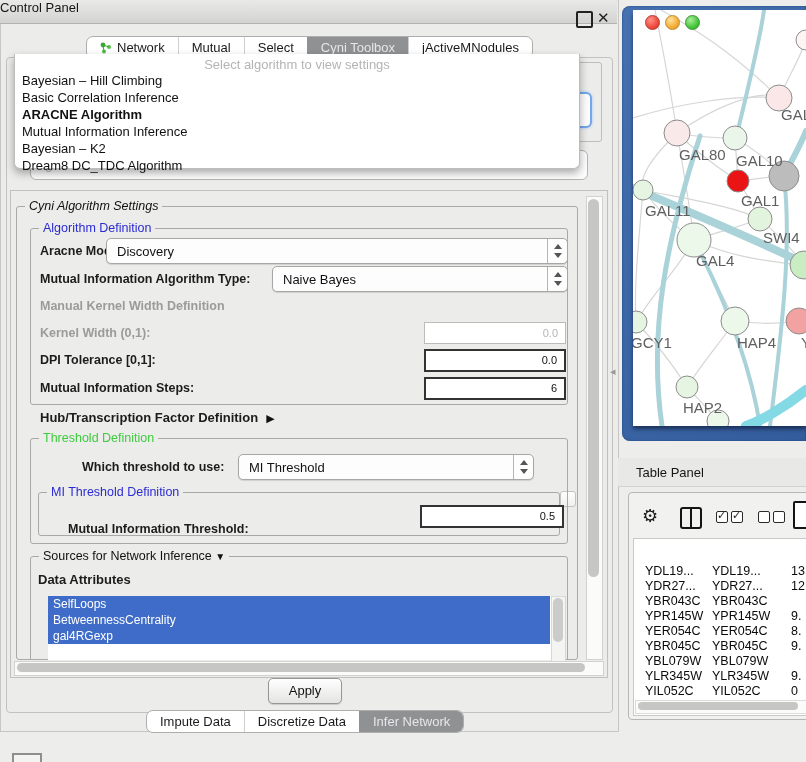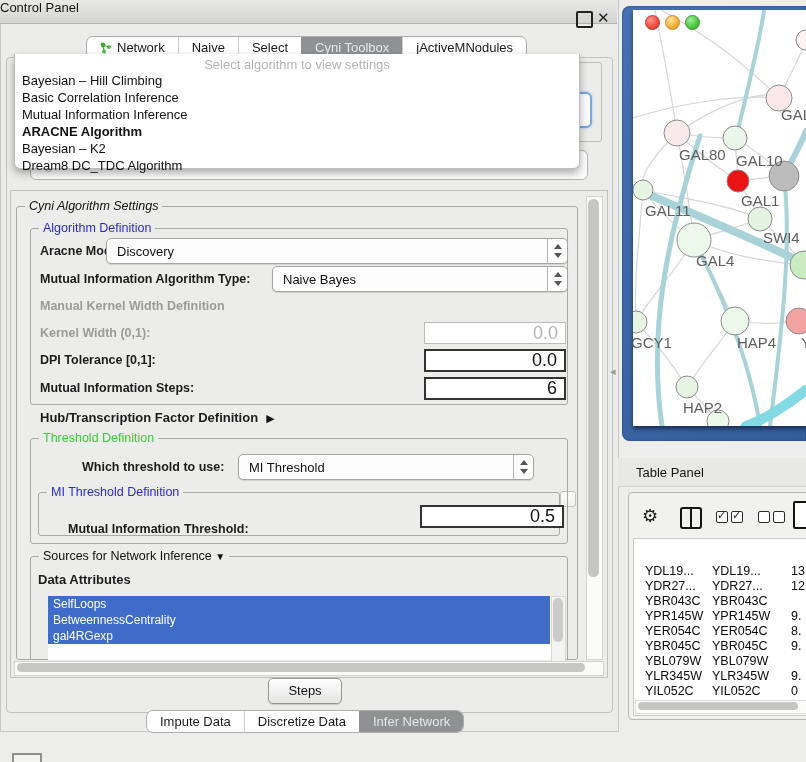--- a/index.html
+++ b/index.html
@@ -46,21 +46,21 @@
   .gtitle.blue{color:#2a2ad4;}
   .gtitle.green{color:#3ecb3e;}
   .lbl{position:absolute;font-size:12.5px;font-weight:bold;color:#1c1c1c;white-space:nowrap;}
   .lbl.dis{color:#9b9b9a;}
   .combo{position:absolute;background:#fdfdfd;border:1px solid #a6a6a5;border-radius:5px;box-shadow:0 1px 1px rgba(0,0,0,.12);}
   .combo .ctext{position:absolute;left:10px;top:50%;transform:translateY(-50%);font-size:13px;color:#111;white-space:nowrap;}
   .stepper{position:absolute;right:0;top:0;bottom:0;width:19px;border-left:1px solid #b5b5b4;}
   .stepper:before,.stepper:after{content:"";position:absolute;left:50%;transform:translateX(-50%);border-left:4px solid transparent;border-right:4px solid transparent;}
   .stepper:before{top:5px;border-bottom:5px solid #555;}
   .stepper:after{bottom:5px;border-top:5px solid #555;}
-  .field{position:absolute;background:#fff;font-size:18px;text-align:right;padding-right:7px;box-sizing:border-box;}
+  .field{position:absolute;background:#fff;font-size:11px;text-align:right;padding-right:7px;box-sizing:border-box;}
   .field.strong{border:2px solid #333;color:#111;}
   .field.dis{border:1px solid #bcbcbb;color:#b4b4b3;}
   #mk-checkbox{left:548px;top:299px;width:14px;height:14px;border:1px solid #c3c3c2;border-radius:3px;background:linear-gradient(#fefefe,#f0f0ef);}
   .arrow-right{display:inline-block;margin-left:8px;color:#111;font-size:11px;}
   .arrow-down{color:#111;font-size:10px;}
 
   
   #attr-list{left:48px;top:596px;width:518px;height:64px;background:#fff;overflow:hidden;}
   .attr-item{height:16px;line-height:16px;background:#3e6cc8;color:#fff;font-size:12px;padding-left:5px;width:497px;}
   #attr-vscroll{left:551px;top:596px;width:13px;height:64px;background:#f4f4f3;border:1px solid #d8d8d7;}
@@ -125,21 +125,21 @@
         <span class="neticon"><svg width="12" height="12">
             <circle cx="3" cy="3" r="2.4" fill="#3aa832"></circle>
             <circle cx="9" cy="5" r="2" fill="#55c04a"></circle>
             <circle cx="4" cy="9.5" r="2" fill="#55c04a"></circle>
             <line x1="3" y1="3" x2="9" y2="5" stroke="#3aa832" stroke-width="1"></line>
             <line x1="3" y1="3" x2="4" y2="9.5" stroke="#3aa832" stroke-width="1"></line>
           </svg></span>
         <span>Network</span>
       </div>
       <div class="tab">
-        <span>Naive</span>
+        <span>Mutual</span>
       </div>
       <div class="tab">
         <span>Select</span>
       </div>
       <div class="tab sel">
         <span>Cyni Toolbox</span>
       </div>
       <div class="tab">
         <span>jActiveMNodules</span>
       </div>
@@ -210,41 +210,41 @@
       <div class="attr-item">gal4RGexp</div>
     </div>
   <div class="abs" id="attr-vscroll"></div>
   <div class="abs" id="attr-vknob"></div>
 
   <div class="abs" id="v-scroll"></div>
   <div class="abs" id="v-knob"></div>
   <div class="abs" id="h-scroll"></div>
   <div class="abs" id="h-knob"></div>
 
-  <div class="abs" id="apply-btn">Steps</div>
+  <div class="abs" id="apply-btn">Apply</div>
 
   <div class="abs" id="bottom-tabs">
       <div class="tab">
         <span>Impute Data</span>
       </div>
       <div class="tab">
         <span>Discretize Data</span>
       </div>
       <div class="tab sel">
         <span>Infer Network</span>
       </div>
     </div>
 
   <div class="abs" id="algo-overlay">
     <div id="algo-placeholder">Select algorithm to view settings</div>
     <div id="algo-items">
         <div class="algo-item">Bayesian – Hill Climbing</div>
         <div class="algo-item">Basic Correlation Inference</div>
+        <div class="algo-item bold">ARACNE Algorithm</div>
         <div class="algo-item">Mutual Information Inference</div>
-        <div class="algo-item bold">ARACNE Algorithm</div>
         <div class="algo-item">Bayesian – K2</div>
         <div class="algo-item">Dream8 DC_TDC Algorithm</div>
       </div>
   </div>
 
   <div class="abs" id="net-frame"></div>
   <div class="abs" id="net-canvas">
     <svg id="net-svg" width="173" height="416" viewBox="0 0 173 416">
         <path d="M 44,123 C 95,88 135,80 146,88" fill="none" stroke="#d6d6d6" stroke-width="1.2"></path>
         <path d="M 146,88 C 158,62 168,46 172,32" fill="none" stroke="#d6d6d6" stroke-width="1.2"></path>

